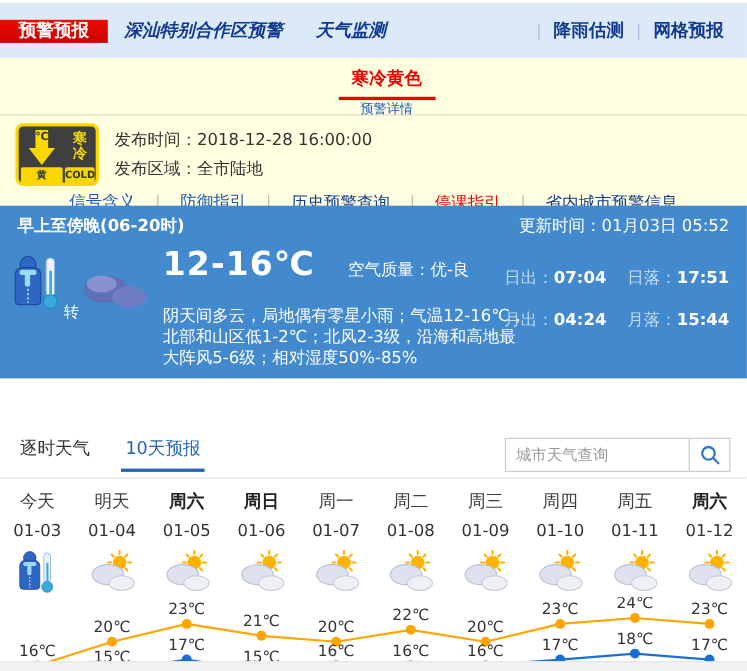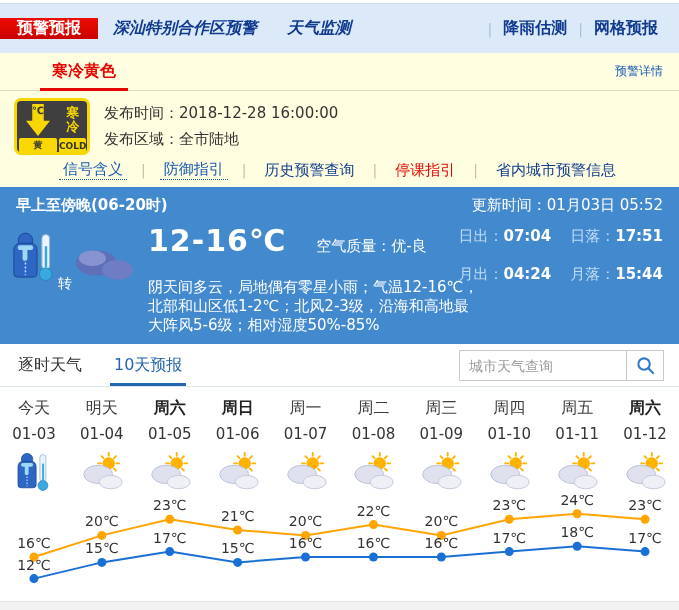--- a/index.html
+++ b/index.html
@@ -13,22 +13,22 @@
        font-size:16px; display:flex; align-items:center; padding:0 17px; cursor:pointer; }
   .topbar .nav-item { color:#10398f; font-weight:bold; font-size:16px; display:flex; align-items:center;
        padding:0 15px; cursor:pointer; }
   .topbar .spacer { flex:1; }
   .topbar .nav-right { display:flex; align-items:center; padding-right:10px; }
   .topbar .nav-right .nav-item { padding:0 11px; }
   .topbar .sep { color:#a8bedb; font-size:14px; }
 
   
   .alert-zone { height:134px; background:#fffee0; }
-  .alert-head { height:38px; display:flex; align-items:center; justify-content:space-between;
-       padding:0 16px 0 40px; border-bottom:1px solid #dddbc4; }
+  .alert-head { height:52px; display:flex; align-items:center; justify-content:space-between;
+       padding:0 16px 0 40px; border-bottom:1px solid #dddbc4;flex-direction:column; }
   .alert-level { color:#e60500; font-weight:bold; font-size:16px; border-bottom:3px solid #e60500;
        padding:8px 12px 6px; }
   .alert-detail { color:#1a5bb5; font-size:12px; cursor:pointer; }
 
   .alert-body { display:flex; padding:7px 0 0 14px; height:64px; }
   .warn-icon { width:76px; height:57px; background:#f8d800; border-radius:7px; padding:3px;
        flex:none; }
   .warn-icon-inner { width:100%; height:100%; background:#3f3f3f; border-radius:4px;
        display:grid; grid-template-columns:38px 1fr; grid-template-rows:1fr 15px; gap:2px; padding:2px; }
   .warn-arrow { background:#f8d800; width:24px; height:32px; margin:1px auto 0;
@@ -54,29 +54,29 @@
   .panel-head .left { font-weight:bold; }
   .cur-icons { position:absolute; left:8px; top:40px; width:135px; height:70px; }
   .cur-cold { position:absolute; left:2px; top:3px; }
   .cur-turn { position:absolute; left:50px; top:48px; font-size:14px; }
   .cur-cloud { position:absolute; left:65px; top:18px; }
   .cur-main { position:absolute; left:148px; top:36px; width:335px; }
   .cur-temp-row { display:flex; align-items:baseline; }
   .cur-temp { font-size:30px; font-weight:bold; letter-spacing:1px; }
   .cur-air { font-size:15px; margin-left:30px; }
   .cur-desc { font-size:15px; line-height:19px; margin-top:20px; }
-  .sunmoon { position:absolute; right:16px; top:40px; display:grid;
+  .sunmoon { position:absolute; right:16px; top:56px; display:grid;
        grid-template-columns:auto auto; column-gap:22px; row-gap:10px; font-size:15px;gap:19px; }
   .sunmoon .cell { white-space:nowrap; }
   .sunmoon .lbl { color:#c3ddf5; }
   .sunmoon .val { color:#fff; font-weight:bold; }
 
   
   .fc-tabs { height:43px; border-bottom:1px solid #d9e4ef; position:relative; display:flex;
-       align-items:flex-end; padding-left:14px; }
+       align-items:center; padding-left:14px;margin-top:48px; }
   .fc-tab { font-size:16px; color:#333; padding:0 4px 10px; margin-right:24px; cursor:pointer; }
   .fc-tab.active { color:#2465b0; border-bottom:3px solid #2465b0; padding-bottom:7px; }
   .searchbox { position:absolute; right:15px; top:6px; display:flex; height:31px; }
   .searchbox input { width:167px; height:31px; border:1px solid #c9c9c9; border-right:none;
        padding:0 9px; font-size:14px; color:#555; outline:none; font-family:inherit; }
   .searchbox input::placeholder { color:#9b9b9b; }
   .search-btn { width:38px; height:31px; border:1px solid #c9c9c9; background:#fff;
        display:flex; align-items:center; justify-content:center; cursor:pointer; }
 
   

